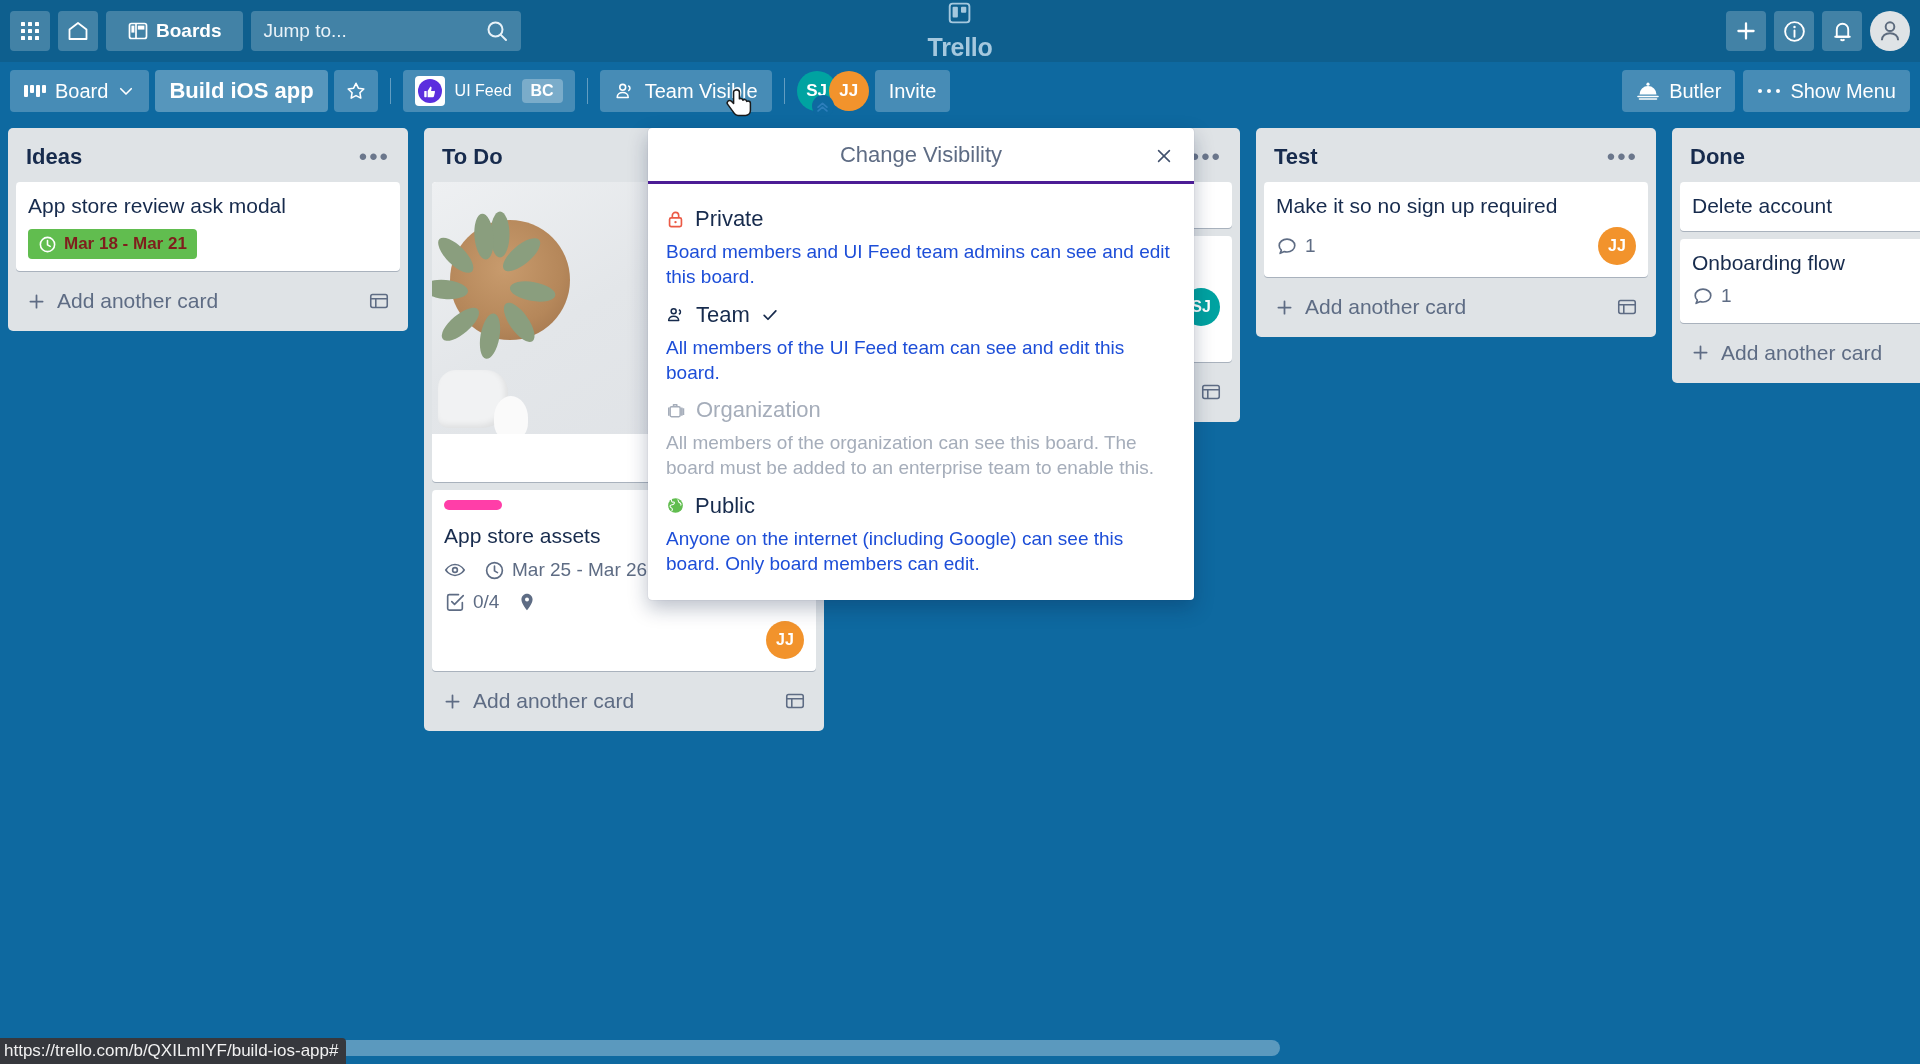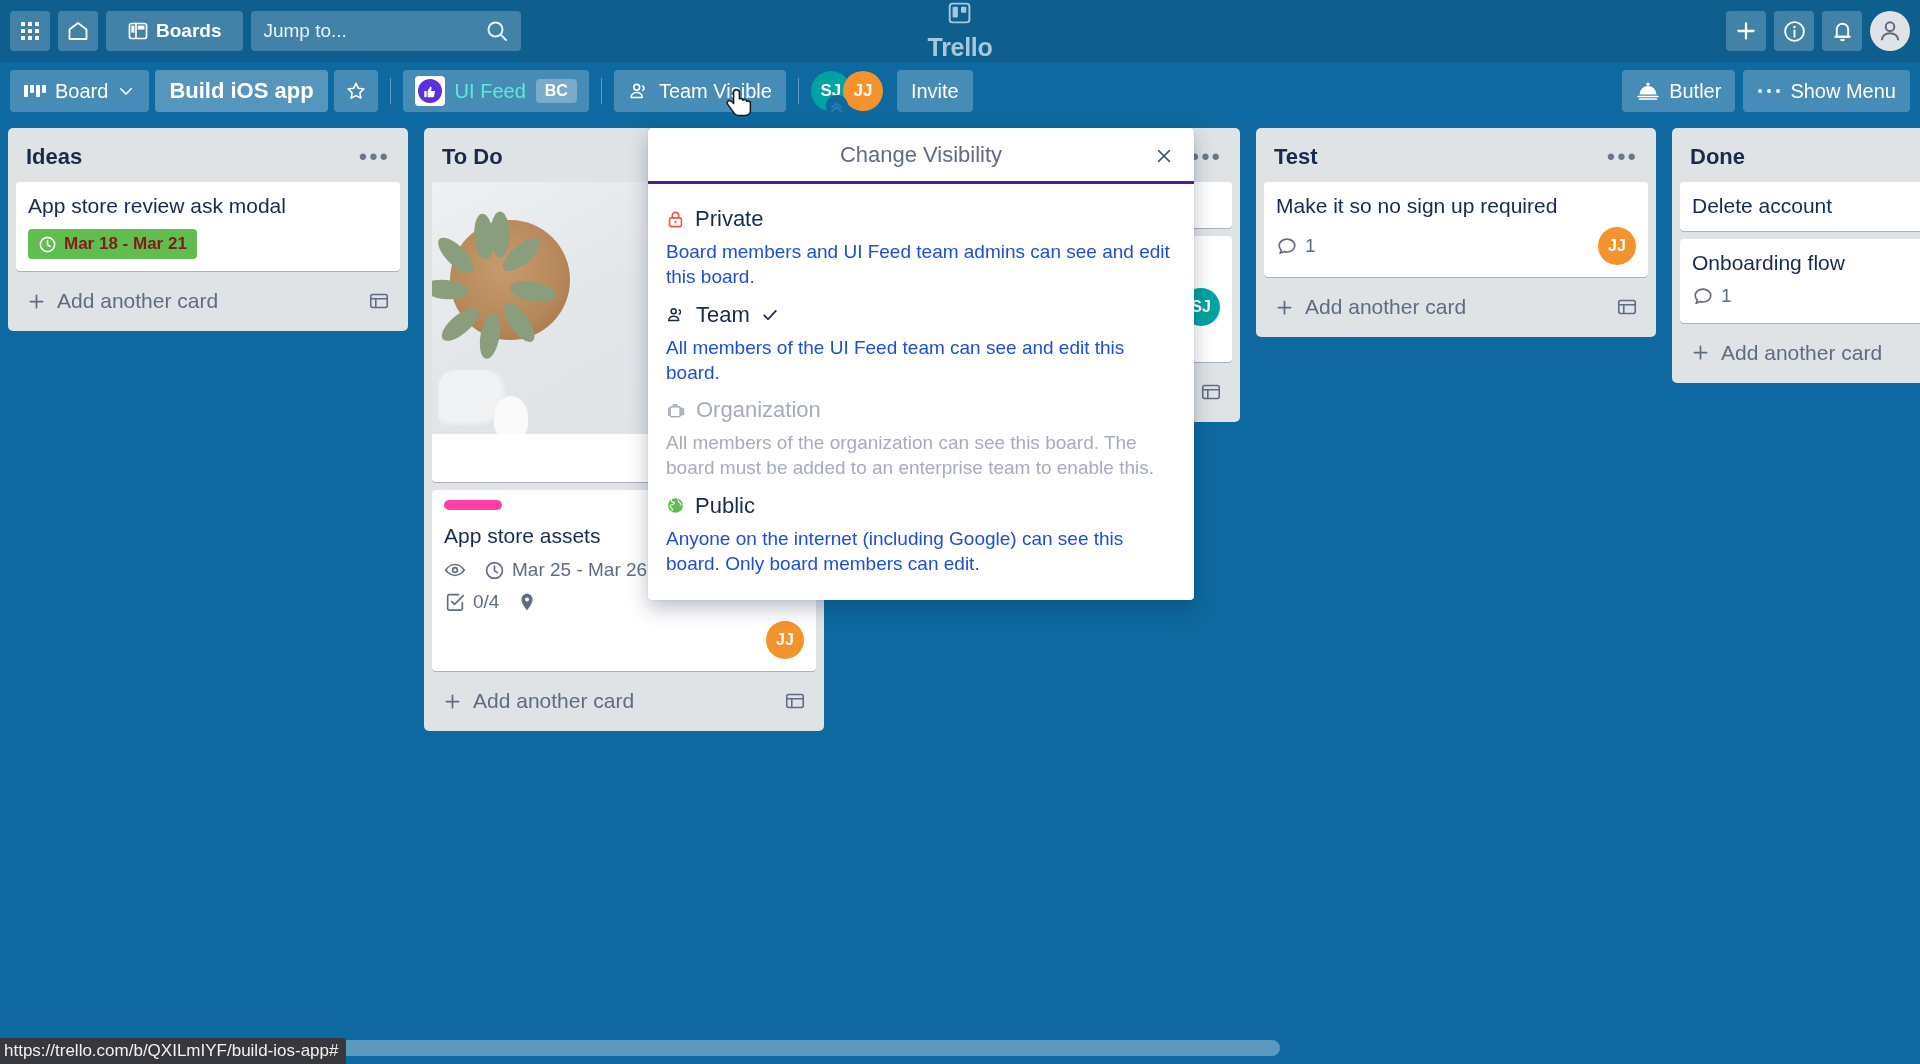--- a/index.html
+++ b/index.html
@@ -367,21 +367,21 @@
 
     <div class="team-chip">
       <span class="team-logo">
         <span class="inner">
           <svg width="15" height="15" viewBox="0 0 24 24" fill="#fff">
             <path d="M9 21h8.2a2 2 0 0 0 1.95-1.55l1.5-6.4A1.6 1.6 0 0 0 19.1 11H14.5l.8-4.1A2.2 2.2 0 0 0 13.15 4.2L9 11.2z"></path>
             <rect x="3.6" y="11" width="3.8" height="10" rx="1"></rect>
           </svg>
         </span>
       </span>
-      <span style="color:#5eead4;font-size:20px">UI Feed</span>
+      <span style="color:#ffffff;font-size:16px">UI Feed</span>
       <span class="bc-badge">BC</span>
     </div>
 
     <div class="bb-sep"></div>
 
     <div class="bb-btn">
       <span>
         <svg width="22" height="22" viewBox="0 0 24 24" fill="none" stroke="#fff" stroke-width="1.7" stroke-linejoin="round">
           <circle cx="9.5" cy="8" r="3.2"></circle>
             <path d="M3.5 19c0-3.3 2.7-5.3 6-5.3s6 2 6 5.3z"></path>
@@ -401,21 +401,21 @@
         <span>JJ</span>
       </div>
       <span class="mav-badge">
         <svg width="15" height="15" viewBox="0 0 24 24" fill="none" stroke="#2d7ebb" stroke-width="3" stroke-linecap="round" stroke-linejoin="round">
           <path d="M5 13l7-6 7 6"></path>
             <path d="M5 19l7-6 7 6"></path>
         </svg>
       </span>
     </div>
 
-    <div class="bb-btn" style="margin-left:8px">
+    <div class="bb-btn" style="">
       <span>Invite</span>
     </div>
 
     <div class="bb-right">
       <div class="bb-btn">
         <span>
           <svg width="24" height="22" viewBox="0 0 24 22" fill="none" stroke="#fff" stroke-width="1.6" stroke-linecap="round">
             <path d="M3.5 14.5a8.5 8.5 0 0 1 17 0z" fill="#fff" stroke="none"></path>
             <path d="M2 16.5h20M3.5 19h17"></path>
             <circle cx="12" cy="4.2" r="1.6" fill="#fff" stroke="none"></circle>

